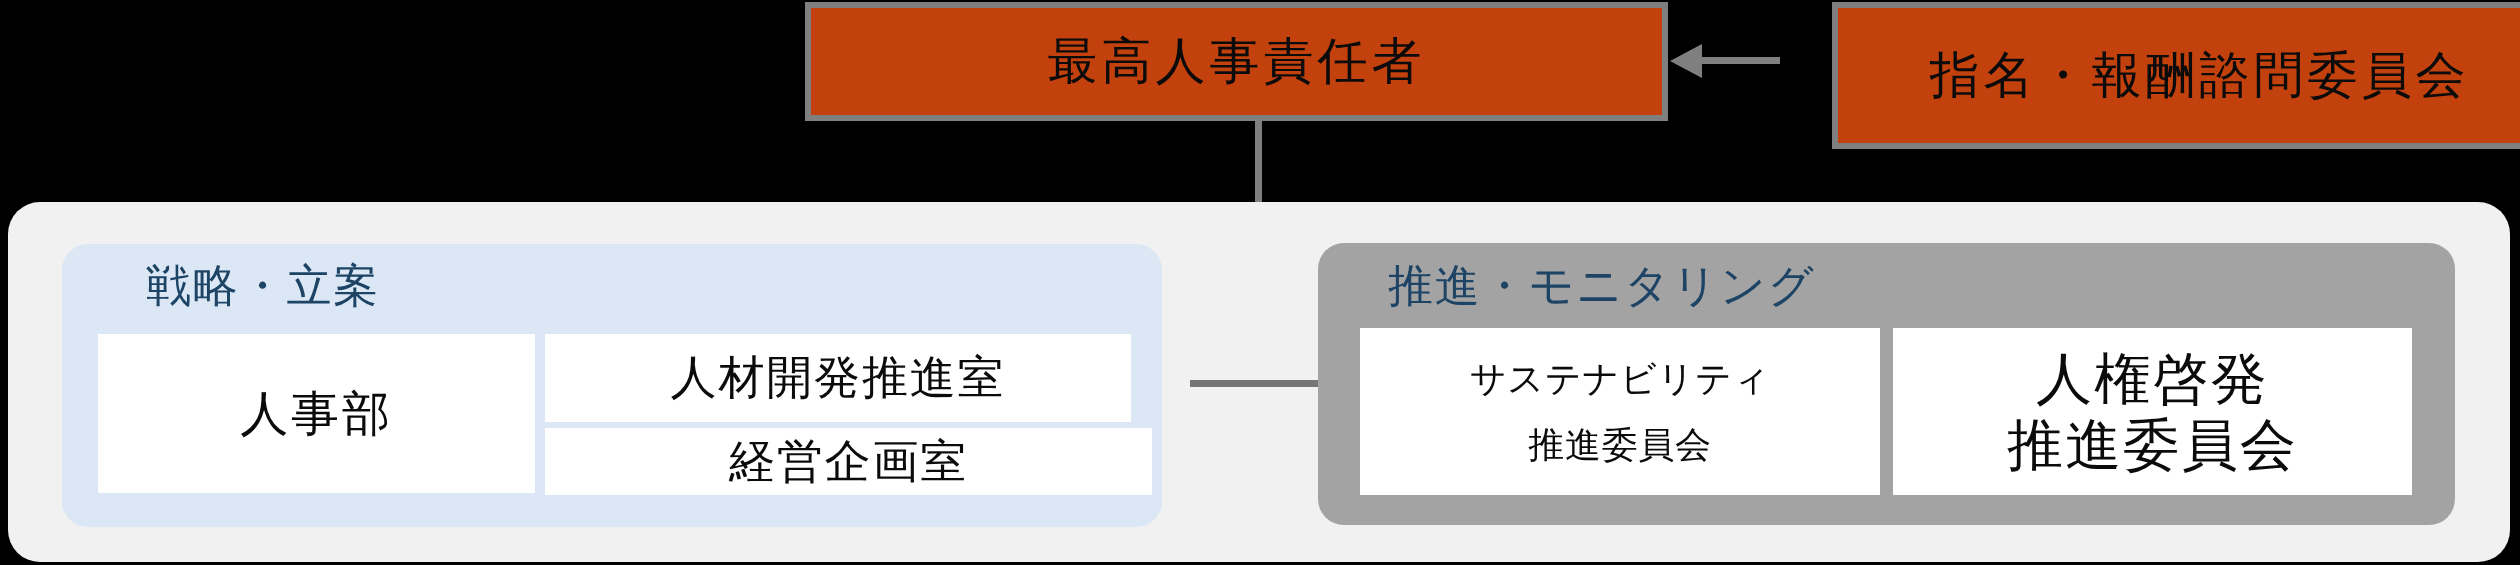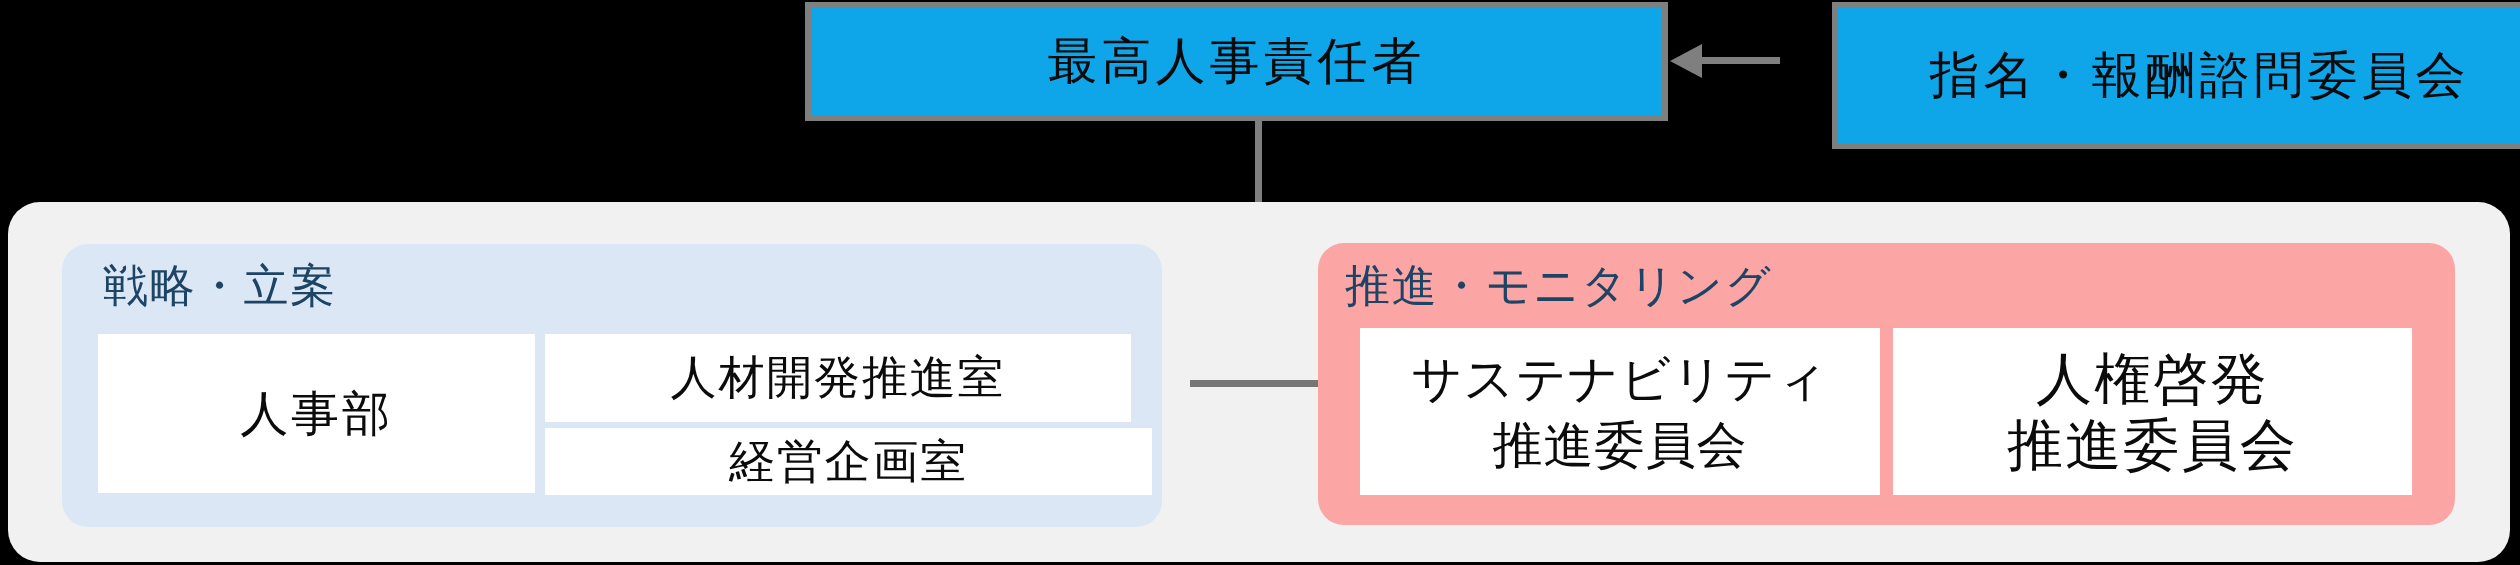--- a/index.html
+++ b/index.html
@@ -1,56 +1,56 @@
 <!DOCTYPE html>
 <html><head>
 <meta charset="utf-8">
 <style>
   html,body{margin:0;padding:0;background:#000;}
   body{width:2520px;height:565px;position:relative;overflow:hidden;
        font-family:"Liberation Sans","DejaVu Sans",sans-serif;}
   .abs{position:absolute;box-sizing:border-box;}
 
   
-  .tbox{background:#0ea5e9;border:6px solid #7f7f7f;display:flex;
+  .tbox{background:#c2410c;border:6px solid #7f7f7f;display:flex;
         align-items:center;justify-content:center;color:#0b0b0b;
         font-size:50px;letter-spacing:0.08em;white-space:nowrap;}
   #chro-box{left:805px;top:2px;width:863px;height:119px;}
   #committee-box{left:1832px;top:2px;width:735px;height:147px;}
 
   
   #arrow-line{left:1702px;top:57px;width:78px;height:7px;background:#7f7f7f;}
   #arrow-head{left:1670px;top:44px;width:0;height:0;
       border-top:17px solid transparent;border-bottom:17px solid transparent;
       border-right:32px solid #7f7f7f;}
 
   
   #v-line{left:1255px;top:119px;width:7px;height:85px;background:#7f7f7f;}
 
   
   #gov-container{left:8px;top:202px;width:2502px;height:360px;
       background:#f1f1f2;border-radius:32px;}
 
   .panel{position:absolute;border-radius:26px;box-sizing:border-box;}
   #strategy-panel{left:54px;top:42px;width:1100px;height:283px;background:#dbe7f5;}
-  #monitoring-panel{left:1310px;top:41px;width:1137px;height:282px;background:#fca5a5;}
+  #monitoring-panel{left:1310px;top:41px;width:1137px;height:282px;background:#a3a3a3;}
 
   .panel-title{position:absolute;font-size:45px;line-height:1.15;
-      color:#1d4465;letter-spacing:0.04em;white-space:nowrap;}
+      color:#1d4465;letter-spacing:0.04em;white-space:nowrap;margin-left:43px;}
   #strategy-title{left:41px;top:16px;}
   #monitoring-title{left:27px;top:17px;}
 
   
   .wbox{position:absolute;background:#ffffff;display:flex;flex-direction:column;
       align-items:center;justify-content:center;color:#0b0b0b;
       text-align:center;white-space:nowrap;}
   #hr-dept-box{left:36px;top:90px;width:437px;height:159px;font-size:48px;letter-spacing:0.06em;}
   #hr-dev-box{left:483px;top:90px;width:586px;height:88px;font-size:46px;letter-spacing:0.04em;}
   #corp-plan-box{left:483px;top:184px;width:607px;height:67px;font-size:46px;letter-spacing:0.04em;}
-  #sus-box{left:42px;top:85px;width:520px;height:167px;font-size:50px;line-height:66px;letter-spacing:0.02em;}
+  #sus-box{left:42px;top:85px;width:520px;height:167px;font-size:36px;line-height:66px;letter-spacing:0.02em;}
   #rights-box{left:575px;top:85px;width:519px;height:167px;font-size:56px;line-height:66px;letter-spacing:0.04em;}
 
   
   #coop-line{left:1182px;top:178px;width:140px;height:7px;background:#767676;}
   #coop-label{left:1154px;top:198px;width:156px;text-align:center;
       font-size:46px;line-height:56px;color:#0b0b0b;}
 </style>
 </head>
 <body>
 

